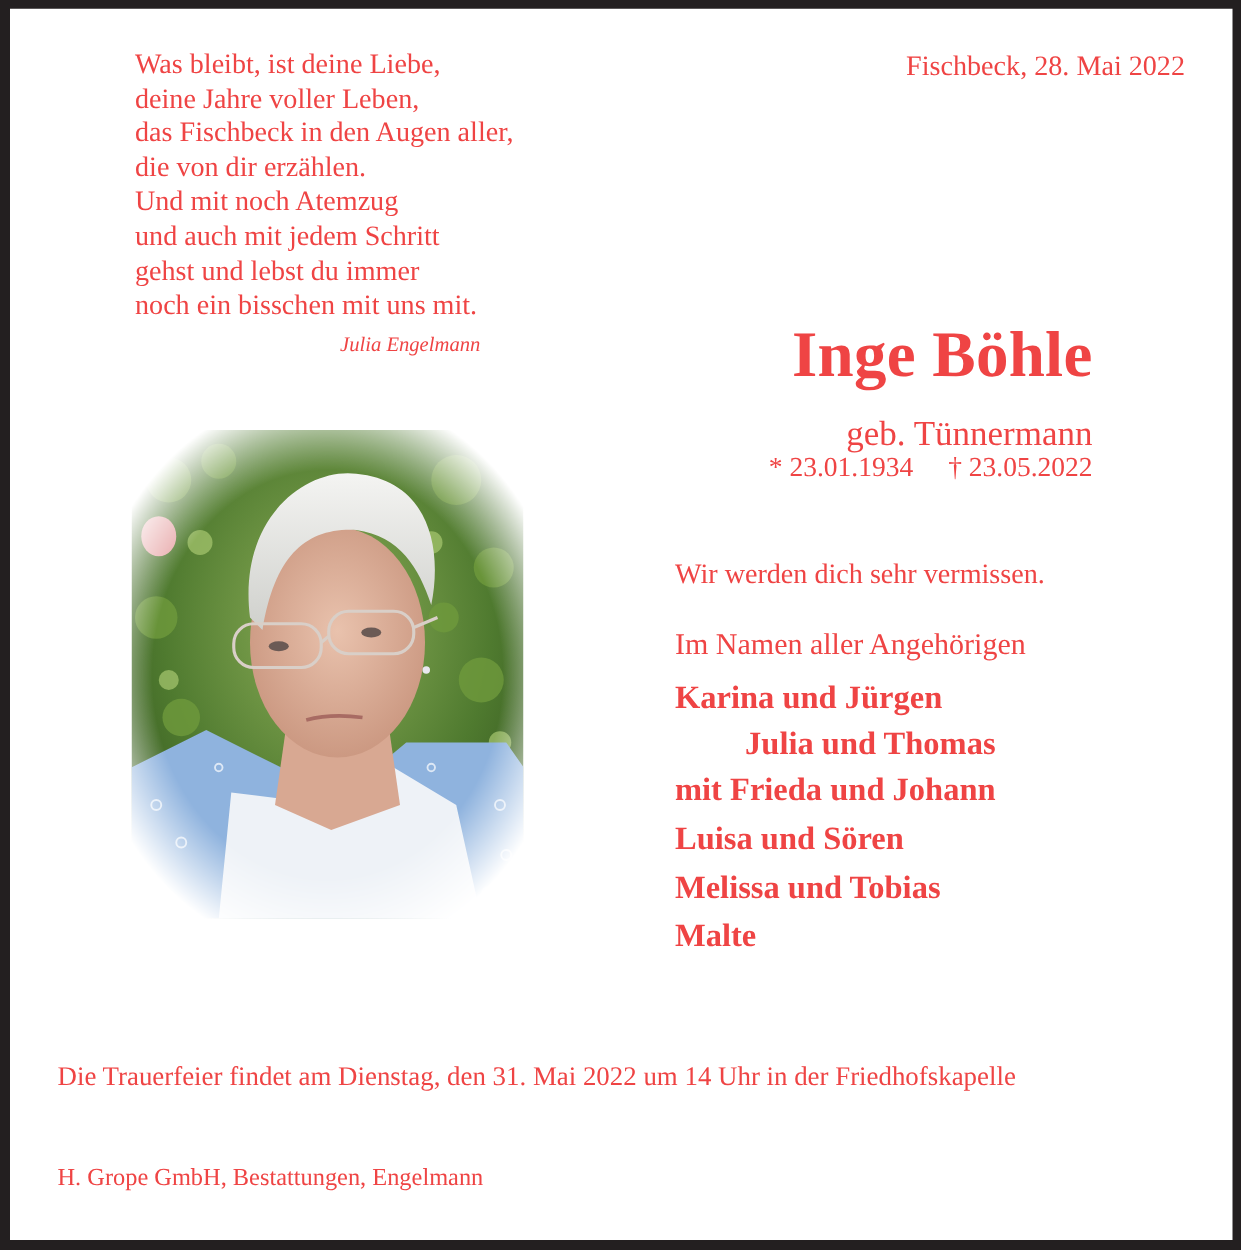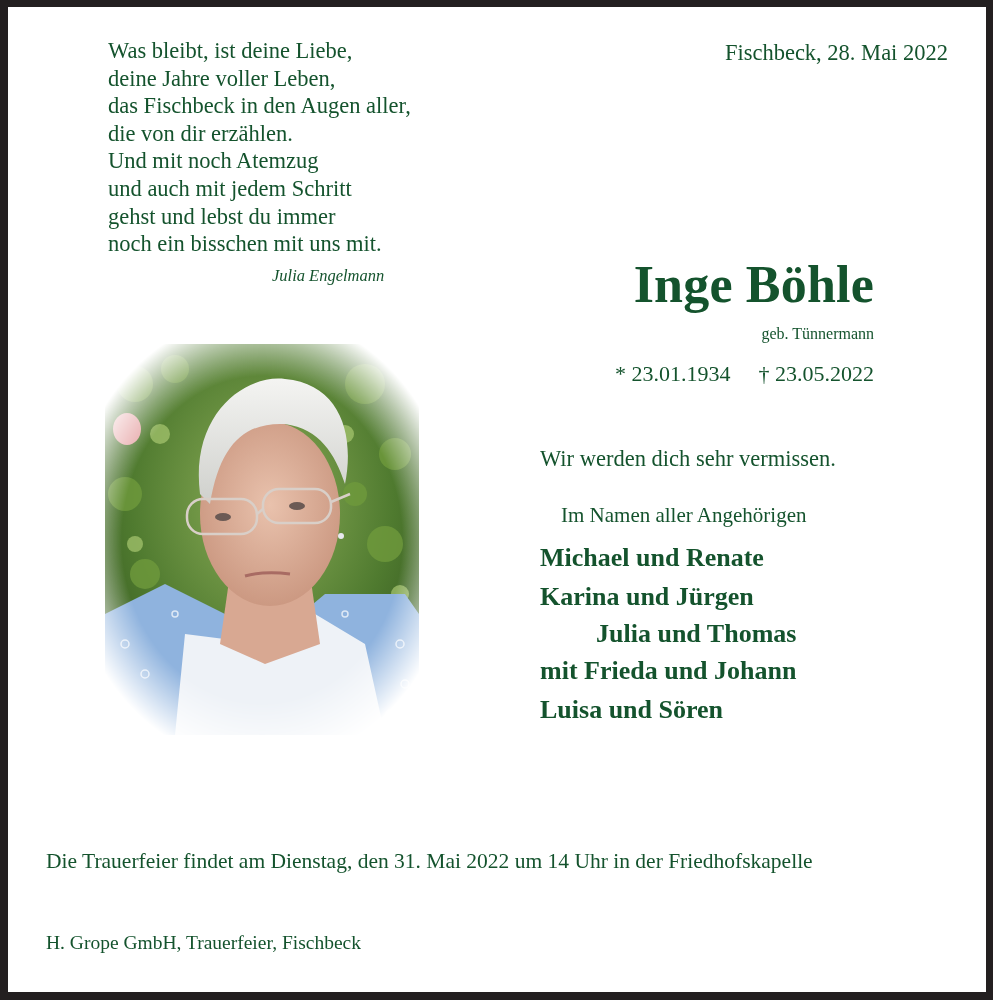--- a/index.html
+++ b/index.html
@@ -2,35 +2,35 @@
 <html><head>
   <meta charset="utf-8">
   <style>
     html, body { margin: 0; padding: 0; background: #231f20; }
     body { width: 993px; height: 1000px; position: relative; overflow: hidden; }
     .card {
       position: absolute;
       left: 8px; top: 7px;
       width: 978px; height: 985px;
       background: #ffffff;
-      color: #14532d;
+      color: #ef4444;
       font-family: "Liberation Serif", "DejaVu Serif", serif;
     }
     .abs { position: absolute; white-space: nowrap; }
     .poem { left: 100px; top: 30px; font-size: 22.5px; line-height: 27.6px; }
     .poem .line { display: block; }
     .poem-author { left: 264px; top: 259px; font-size: 16.5px; font-style: italic; }
     .place-date { right: 38px; top: 33px; font-size: 22.5px; }
     .name-block { left: 532px; width: 334px; top: 248px; text-align: right; }
     .deceased-name { font-weight: bold; font-size: 52px; line-height: 60px; display: block; letter-spacing: 0.2px; }
-    .birth-name { font-size: 16px; line-height: 26px; display: block; margin-top: 6px; }
-    .dates { font-size: 22px; line-height: 26px; display: block; margin-top: 14px; }
+    .birth-name { font-size: 28px; line-height: 26px; display: block; margin-top: 20px; }
+    .dates { font-size: 22px; line-height: 26px; display: block; }
     .dates .gap { display: inline-block; width: 28px; }
     .farewell { left: 532px; top: 439px; font-size: 22.5px; }
-    .on-behalf { left: 532px; top: 496px; font-size: 21px; margin-left: 21px; }
+    .on-behalf { left: 532px; top: 496px; font-size: 24px; }
     .family { left: 532px; top: 531px; font-size: 26px; font-weight: bold; }
     .family .member { display: block; height: 39px; line-height: 39px; }
     .family .member.tight { height: 35px; line-height: 35px; text-align: right; }
     .photo {
       position: absolute;
       left: 97px; top: 337px;
       width: 314px; height: 391px;
       overflow: hidden;
       -webkit-mask-image: radial-gradient(ellipse 62% 58% at 50% 50%, #000 72%, transparent 100%);
               mask-image: radial-gradient(ellipse 62% 58% at 50% 50%, #000 72%, transparent 100%);
@@ -134,25 +134,26 @@
       </g>
       <path d="M140 232 C155 228 170 228 185 230" stroke="#a86b63" stroke-width="3" fill="none"></path>
       <circle cx="236" cy="192" r="3" fill="#e8e8ef"></circle>
     </svg>
   </div>
 
   <div class="abs farewell">Wir werden dich sehr vermissen.</div>
   <div class="abs on-behalf">Im Namen aller Angehörigen</div>
 
   <div class="abs family">
-    <span class="member">Michael und Renate</span>
     <span class="member">Karina und Jürgen</span>
     <span class="member tight">Julia und Thomas</span>
     <span class="member">mit Frieda und Johann</span>
     <span class="member">Luisa und Sören</span>
+    <span class="member">Melissa und Tobias</span>
+    <span class="member">Malte</span>
   </div>
 
   <div class="abs service">
     <span class="line">Die Trauerfeier findet am Dienstag, den 31. Mai 2022 um 14 Uhr in der Friedhofskapelle</span>
   </div>
 
-  <div class="abs undertaker">H. Grope GmbH, Trauerfeier, Fischbeck</div>
+  <div class="abs undertaker">H. Grope GmbH, Bestattungen, Engelmann</div>
 </div>
 
 </body></html>

